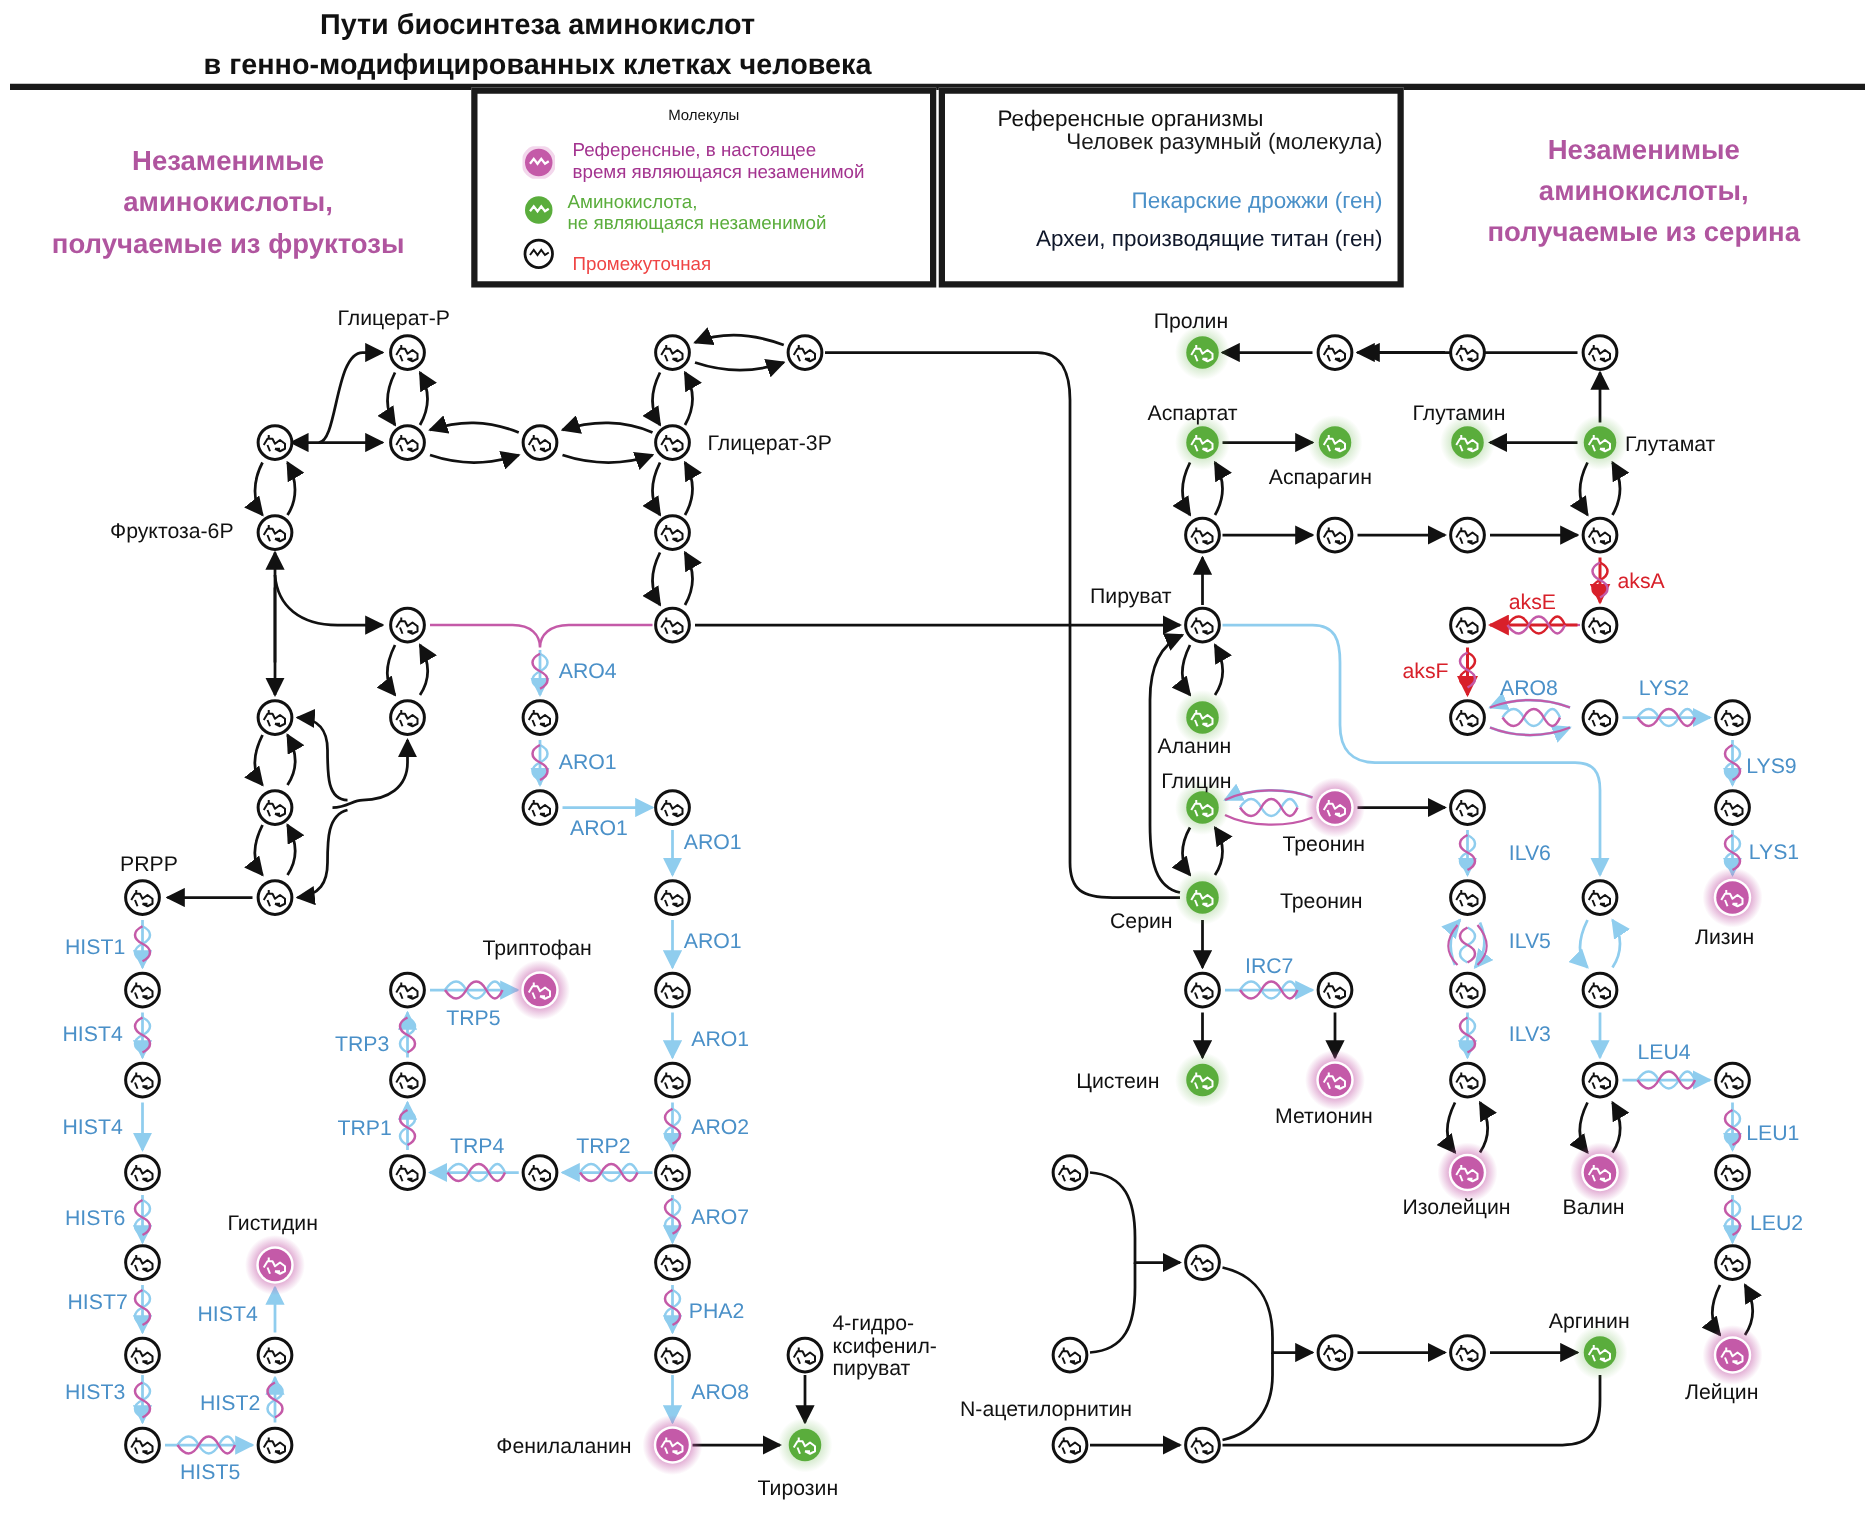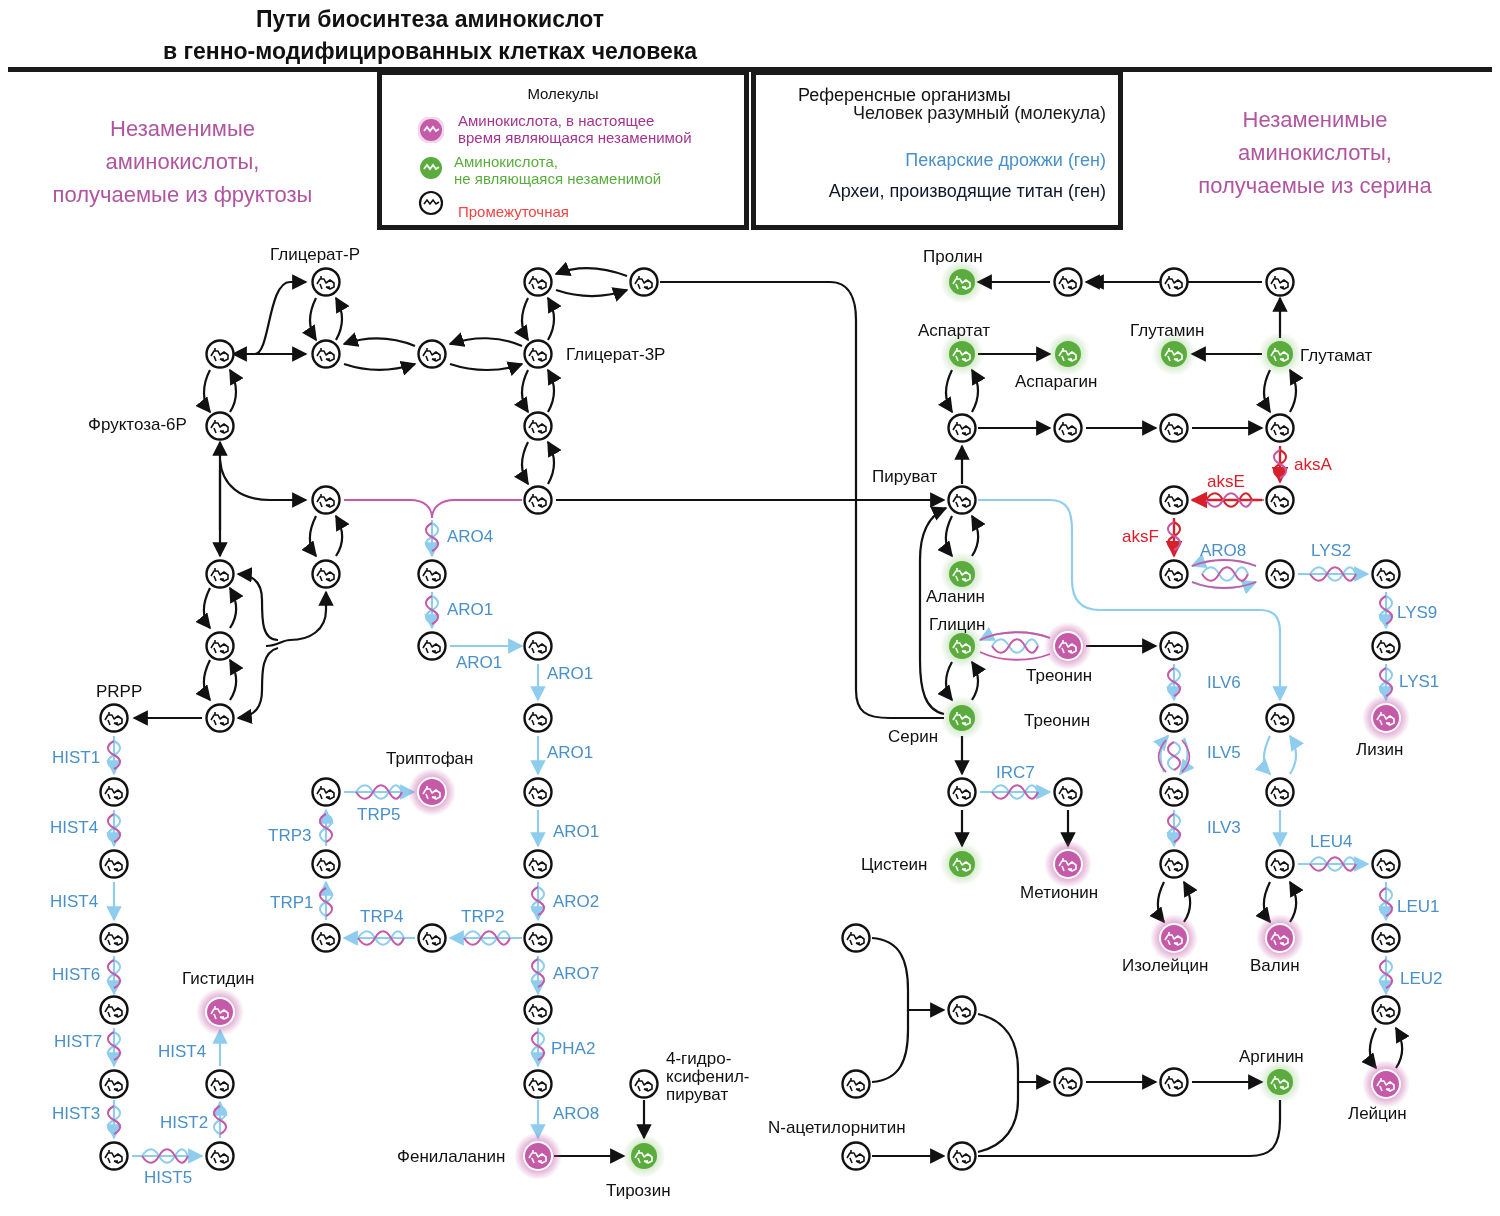--- a/index.html
+++ b/index.html
@@ -1,25 +1,25 @@
 <!DOCTYPE html>
 <html><head>
 <meta charset="utf-8">
 <style>
   html, body { margin:0; padding:0; background:#ffffff; }
   body { width:1500px; height:1216px; position:relative; overflow:hidden; font-family:"Liberation Sans", sans-serif; }
   .title { position:absolute; left:0; width:860px; text-align:center; font-weight:bold; font-size:23px; color:#111; }
   .title.l1 { top:6px; }
   .title.l2 { top:38px; }
   .rule { position:absolute; left:8px; top:67px; width:1484px; height:5px; background:#1a1a1a; }
-  .side-head { position:absolute; color:#b0559f; font-weight:normal; font-size:22px; text-align:center; line-height:33px; }
+  .side-head { position:absolute; color:#b0559f; font-weight:bold; font-size:22px; text-align:center; line-height:33px; }
   .legend-box { position:absolute; border:5px solid #1a1a1a; background:#fff; box-sizing:border-box; }
   .legend-mol { left:377px; top:70px; width:372px; height:160px; }
   .legend-ref { left:751px; top:70px; width:372px; height:160px; }
-  .lg-title { position:absolute; font-size:15px; color:#111; }
+  .lg-title { position:absolute; font-size:12px; color:#111; }
   .lg-item { position:absolute; font-size:15px; line-height:17px; }
   .lg-icon { position:absolute; width:26px; height:26px; }
   .ref-line { position:absolute; right:12px; font-size:18px; text-align:right; }
   svg#diagram { position:absolute; left:0; top:0; }
   .lbl { font-family:"Liberation Sans", sans-serif; font-size:17px; }
   .gene { font-family:"Liberation Sans", sans-serif; font-size:17px; fill:#4a90c8; }
   .gene-red { font-family:"Liberation Sans", sans-serif; font-size:17px; fill:#d8202a; }
 </style>
 </head>
 <body>
@@ -40,21 +40,21 @@
 </div>
 
 <div class="legend-box legend-mol">
   <div class="lg-title" style="left:0;width:362px;text-align:center;top:10px;">Молекулы</div>
   <svg class="lg-icon" style="left:36px;top:42px;" viewBox="0 0 26 26">
     <circle cx="13" cy="13" r="14" fill="#f3d7ec"></circle>
       <circle cx="13" cy="13" r="11" fill="#c45aa8"></circle>
     <path d="M6 14 l3-4 l3 4 l3-4 l3 4 l3-2" stroke="#fff" stroke-width="1.8" fill="none"></path>
   </svg>
   <div class="lg-item" style="left:76px;top:37px;color:#a3338f;">
-    <div>Аминокислота, в настоящее</div>
+    <div>Референсные, в настоящее</div>
     <div>время являющаяся незаменимой</div>
   </div>
   <svg class="lg-icon" style="left:36px;top:80px;" viewBox="0 0 26 26">
     <circle cx="13" cy="13" r="11" fill="#5aad3c"></circle>
     <path d="M6 14 l3-4 l3 4 l3-4 l3 4 l3-2" stroke="#fff" stroke-width="1.8" fill="none"></path>
   </svg>
   <div class="lg-item" style="left:72px;top:78px;color:#5aad3c;">
     <div>Аминокислота,</div>
     <div>не являющаяся незаменимой</div>
   </div>

